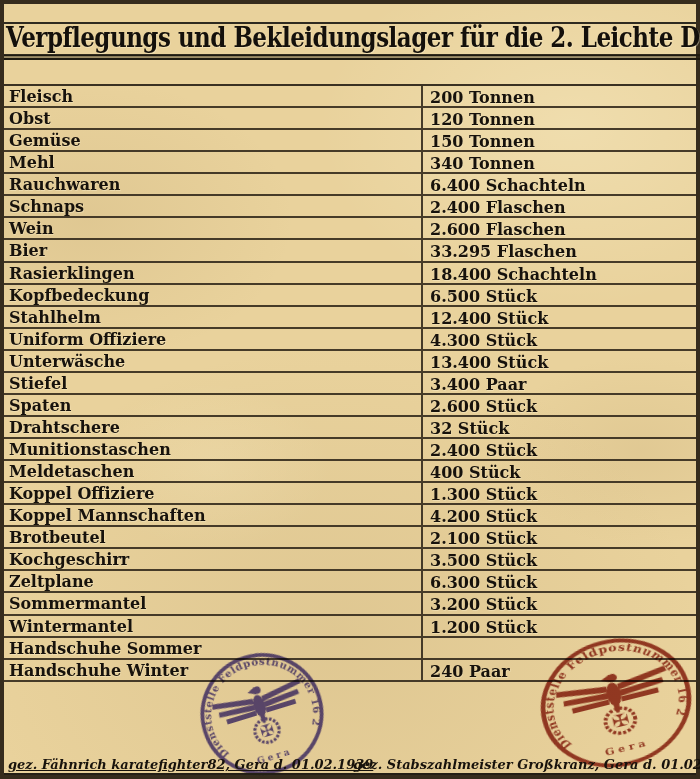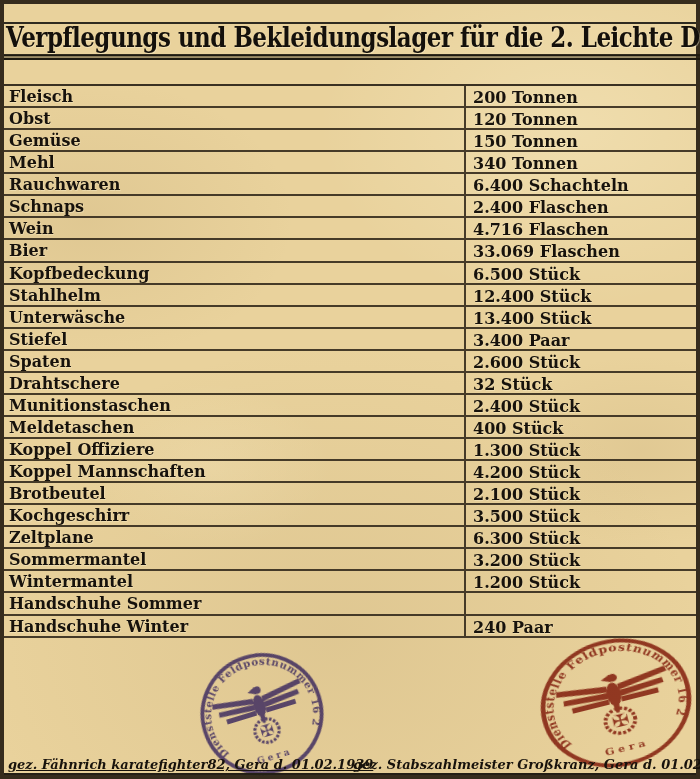--- a/index.html
+++ b/index.html
@@ -22,21 +22,21 @@
     display:inline-block;font-weight:bold;font-size:23px;letter-spacing:-0.5px;color:#14100b;
     border-bottom:5px double #1d1910;padding:0 2px 1px 2px;
     transform:scaleY(1.18);transform-origin:center bottom;
     text-shadow:0.6px 0.6px 0 rgba(255,246,214,.4);
     white-space:nowrap;
   }
   .table{position:absolute;top:80px;left:0;right:0;border-top:2px solid #3a3122;}
   .row{display:flex;height:22.07px;box-sizing:border-box;border-bottom:2px solid rgba(55,46,30,.92);}
   .cell{font-weight:bold;font-size:16px;color:#17120c;line-height:19px;white-space:nowrap;overflow:hidden;
         text-shadow:0.6px 0.6px 0 rgba(255,246,214,.35);}
-  .cell.item{width:462px;box-sizing:border-box;border-right:2px solid rgba(55,46,30,.92);padding:1px 4px 0 5px;}
+  .cell.item{width:419px;box-sizing:border-box;border-right:2px solid rgba(55,46,30,.92);padding:1px 4px 0 5px;}
   .cell.qty{flex:1;padding:2px 2px 0 7px;}
   .signature{position:absolute;bottom:3px;font-style:italic;font-weight:bold;font-size:13px;color:#17120c;white-space:nowrap;}
   .signature.left{left:4px;text-decoration:underline;}
   .signature.right{left:349px;}
   .stamp{position:absolute;mix-blend-mode:multiply;opacity:.88;filter:blur(0.3px);}
   .stamp svg{display:block;width:100%;height:100%;}
   .stamp-left{left:194px;top:648px;width:128px;height:124px;transform:rotate(-17deg);color:#4d3ea6;}
   .stamp-right{left:533px;top:634px;width:158px;height:130px;transform:rotate(-14deg);color:#932a1a;}
   .stamp text{font-family:"DejaVu Serif","Liberation Serif",serif;font-weight:bold;}
   .stamp .cross{font-family:"DejaVu Sans","Liberation Sans",sans-serif;}
@@ -79,40 +79,48 @@
         <div class="cell qty">6.400 Schachteln</div>
       </div>
 
       <div class="row">
         <div class="cell item">Schnaps</div>
         <div class="cell qty">2.400 Flaschen</div>
       </div>
 
       <div class="row">
         <div class="cell item">Wein</div>
-        <div class="cell qty">4.716 Flaschen</div>
+        <div class="cell qty">2.600 Flaschen</div>
       </div>
 
       <div class="row">
         <div class="cell item">Bier</div>
-        <div class="cell qty">33.069 Flaschen</div>
-      </div>
-
+        <div class="cell qty">33.295 Flaschen</div>
+      </div>
+
+      <div class="row">
+        <div class="cell item">Rasierklingen</div>
+        <div class="cell qty">18.400 Schachteln</div>
+      </div>
 
 
       <div class="row">
         <div class="cell item">Kopfbedeckung</div>
         <div class="cell qty">6.500 Stück</div>
       </div>
 
       <div class="row">
         <div class="cell item">Stahlhelm</div>
         <div class="cell qty">12.400 Stück</div>
       </div>
 
+      <div class="row">
+        <div class="cell item">Uniform Offiziere</div>
+        <div class="cell qty">4.300 Stück</div>
+      </div>
 
 
       <div class="row">
         <div class="cell item">Unterwäsche</div>
         <div class="cell qty">13.400 Stück</div>
       </div>
 
       <div class="row">
         <div class="cell item">Stiefel</div>
         <div class="cell qty">3.400 Paar</div>

